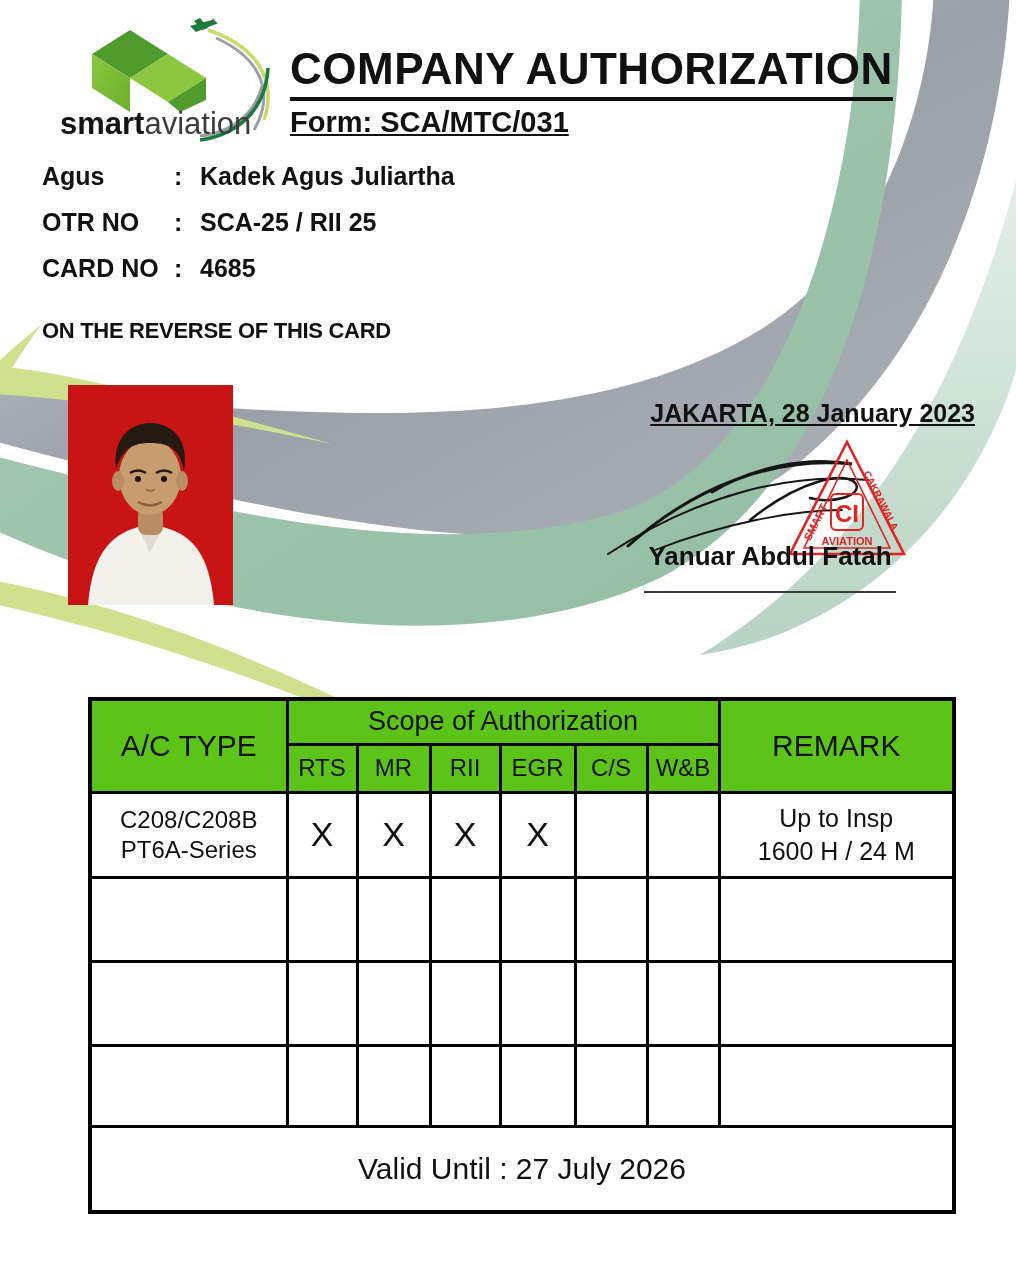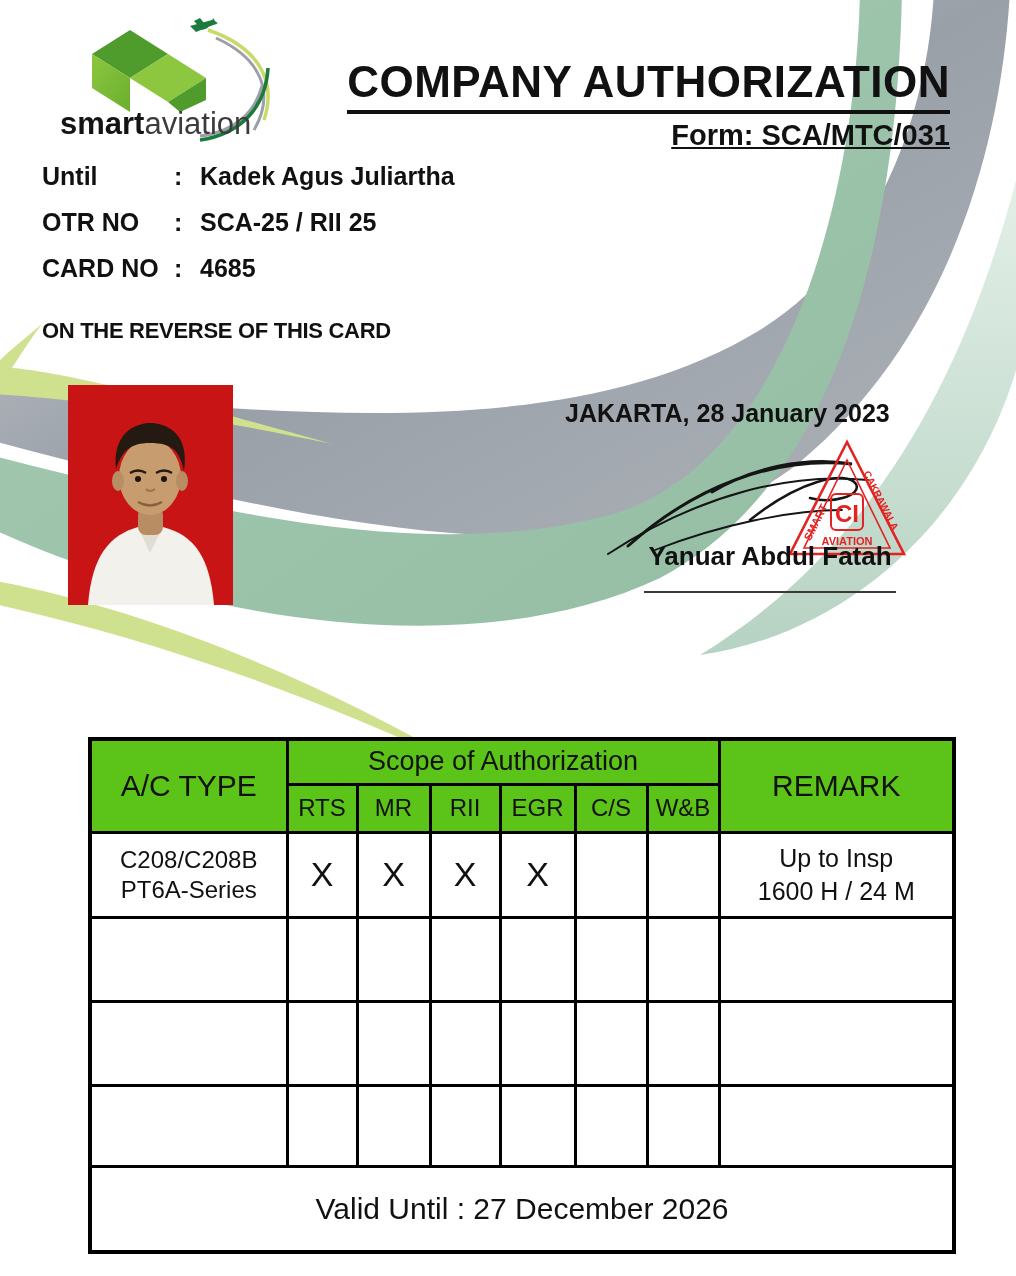--- a/index.html
+++ b/index.html
@@ -2,39 +2,39 @@
 <html><head>
 <meta charset="utf-8">
 <style>
   html,body{margin:0;padding:0;background:#ffffff;}
   .card{position:relative;width:1016px;height:1276px;background:#ffffff;overflow:hidden;
         font-family:"Liberation Sans", sans-serif;color:#111;}
   .abs{position:absolute;}
   svg{display:block;}
 
   
-  .title-wrap{left:290px;top:44px;width:660px;text-align:right;margin-top:13px;}
+  .title-wrap{left:290px;top:44px;width:660px;text-align:left;}
   .main-title{display:inline-block;font-size:44px;font-weight:800;letter-spacing:.5px;
               border-bottom:4px solid #101010;padding-bottom:3px;white-space:nowrap;}
   .form-line{font-size:29px;font-weight:800;margin-top:5px;text-decoration:underline;}
 
   
   .fields{left:42px;top:162px;width:560px;}
   .field-row{display:flex;align-items:baseline;height:28px;margin-bottom:18px;
              font-size:25px;font-weight:800;}
   .field-label{width:132px;}
   .field-colon{width:26px;text-align:left;}
 
   
   .statement{left:42px;top:314px;width:952px;font-size:22px;font-weight:800;
              letter-spacing:-.3px;line-height:1.5;}
 
   
-  .place-date{left:565px;top:399px;width:410px;text-align:left;
-              font-size:25px;font-weight:800;white-space:nowrap;}
+  .place-date{left:565px;top:399px;width:410px;text-align:right;
+              font-size:25px;font-weight:800;white-space:nowrap;text-decoration:underline;}
   .signer{left:590px;top:541px;width:360px;text-align:center;}
   .signer-name{display:inline-block;font-size:26px;font-weight:800;
                border-bottom:2.5px solid #3a3a3a;padding:0 4px 19px 4px;white-space:nowrap;}
   .signer-title{font-size:25px;font-weight:600;margin-top:5px;}
 
   
   table.auth{border-collapse:collapse;table-layout:fixed;width:864px;
              border:4px solid #000;}
   table.auth td,table.auth th{border:3px solid #000;padding:0;text-align:center;
              vertical-align:middle;font-weight:400;overflow:hidden;}
@@ -122,21 +122,21 @@
     </text>
   </svg>
 
   <div class="abs title-wrap">
     <div class="main-title">COMPANY AUTHORIZATION</div>
     <div class="form-line">Form: SCA/MTC/031</div>
   </div>
 
   <div class="abs fields">
     <div class="field-row">
-      <span class="field-label">Until</span>
+      <span class="field-label">Agus</span>
       <span class="field-colon">:</span>
       <span class="field-value">Kadek Agus Juliartha</span>
     </div>
     <div class="field-row">
       <span class="field-label">OTR NO</span>
       <span class="field-colon">:</span>
       <span class="field-value">SCA-25 / RII 25</span>
     </div>
     <div class="field-row">
       <span class="field-label">CARD NO</span>
@@ -192,21 +192,21 @@
       <text transform="translate(219,96) rotate(-63)" text-anchor="middle" fill="#e32222" font-family="Liberation Sans, sans-serif" font-size="11" font-weight="700">SMART</text>
       <text transform="translate(278,74) rotate(63)" text-anchor="middle" fill="#e32222" font-family="Liberation Sans, sans-serif" font-size="10" font-weight="700">CAKRAWALA</text>
       <text x="247" y="117" text-anchor="middle" fill="#e32222" font-family="Liberation Sans, sans-serif" font-size="11" font-weight="700">AVIATION</text>
     </g>
   </svg>
 
   <div class="abs signer">
     <div class="signer-name">Yanuar Abdul Fatah</div>
   </div>
 
-  <table class="auth abs" style="left:88px;top:737px;padding-left:42px;">
+  <table class="auth abs" style="left:88px;top:697px;padding-left:42px;">
     <colgroup>
       <col style="width:197px">
         <col style="width:70px">
         <col style="width:73px">
         <col style="width:70px">
       <col style="width:75px">
         <col style="width:72px">
         <col style="width:72px">
         <col style="width:235px">
     </colgroup>
@@ -267,18 +267,18 @@
       <td class="cell-mark"></td>
       <td class="cell-mark"></td>
       <td class="cell-mark"></td>
       <td class="cell-mark"></td>
       <td class="cell-mark"></td>
       <td class="cell-mark"></td>
       <td class="cell-remark"></td>
     </tr>
 
     <tr style="height:86px">
-      <td class="valid-row" colspan="8">Valid Until : 27 December 2026</td>
+      <td class="valid-row" colspan="8">Valid Until : 27 July 2026</td>
     </tr>
     </tbody>
   </table>
 
 </div>
 
 </body></html>

